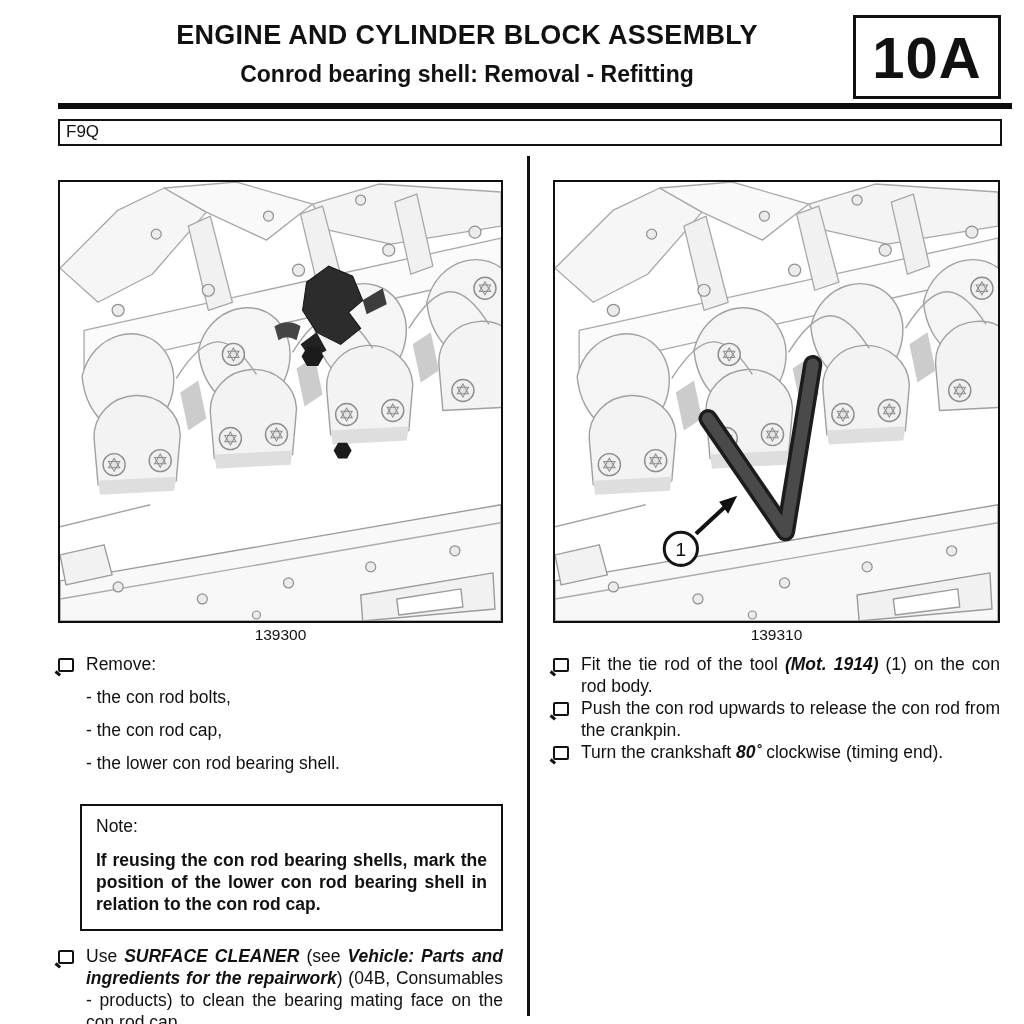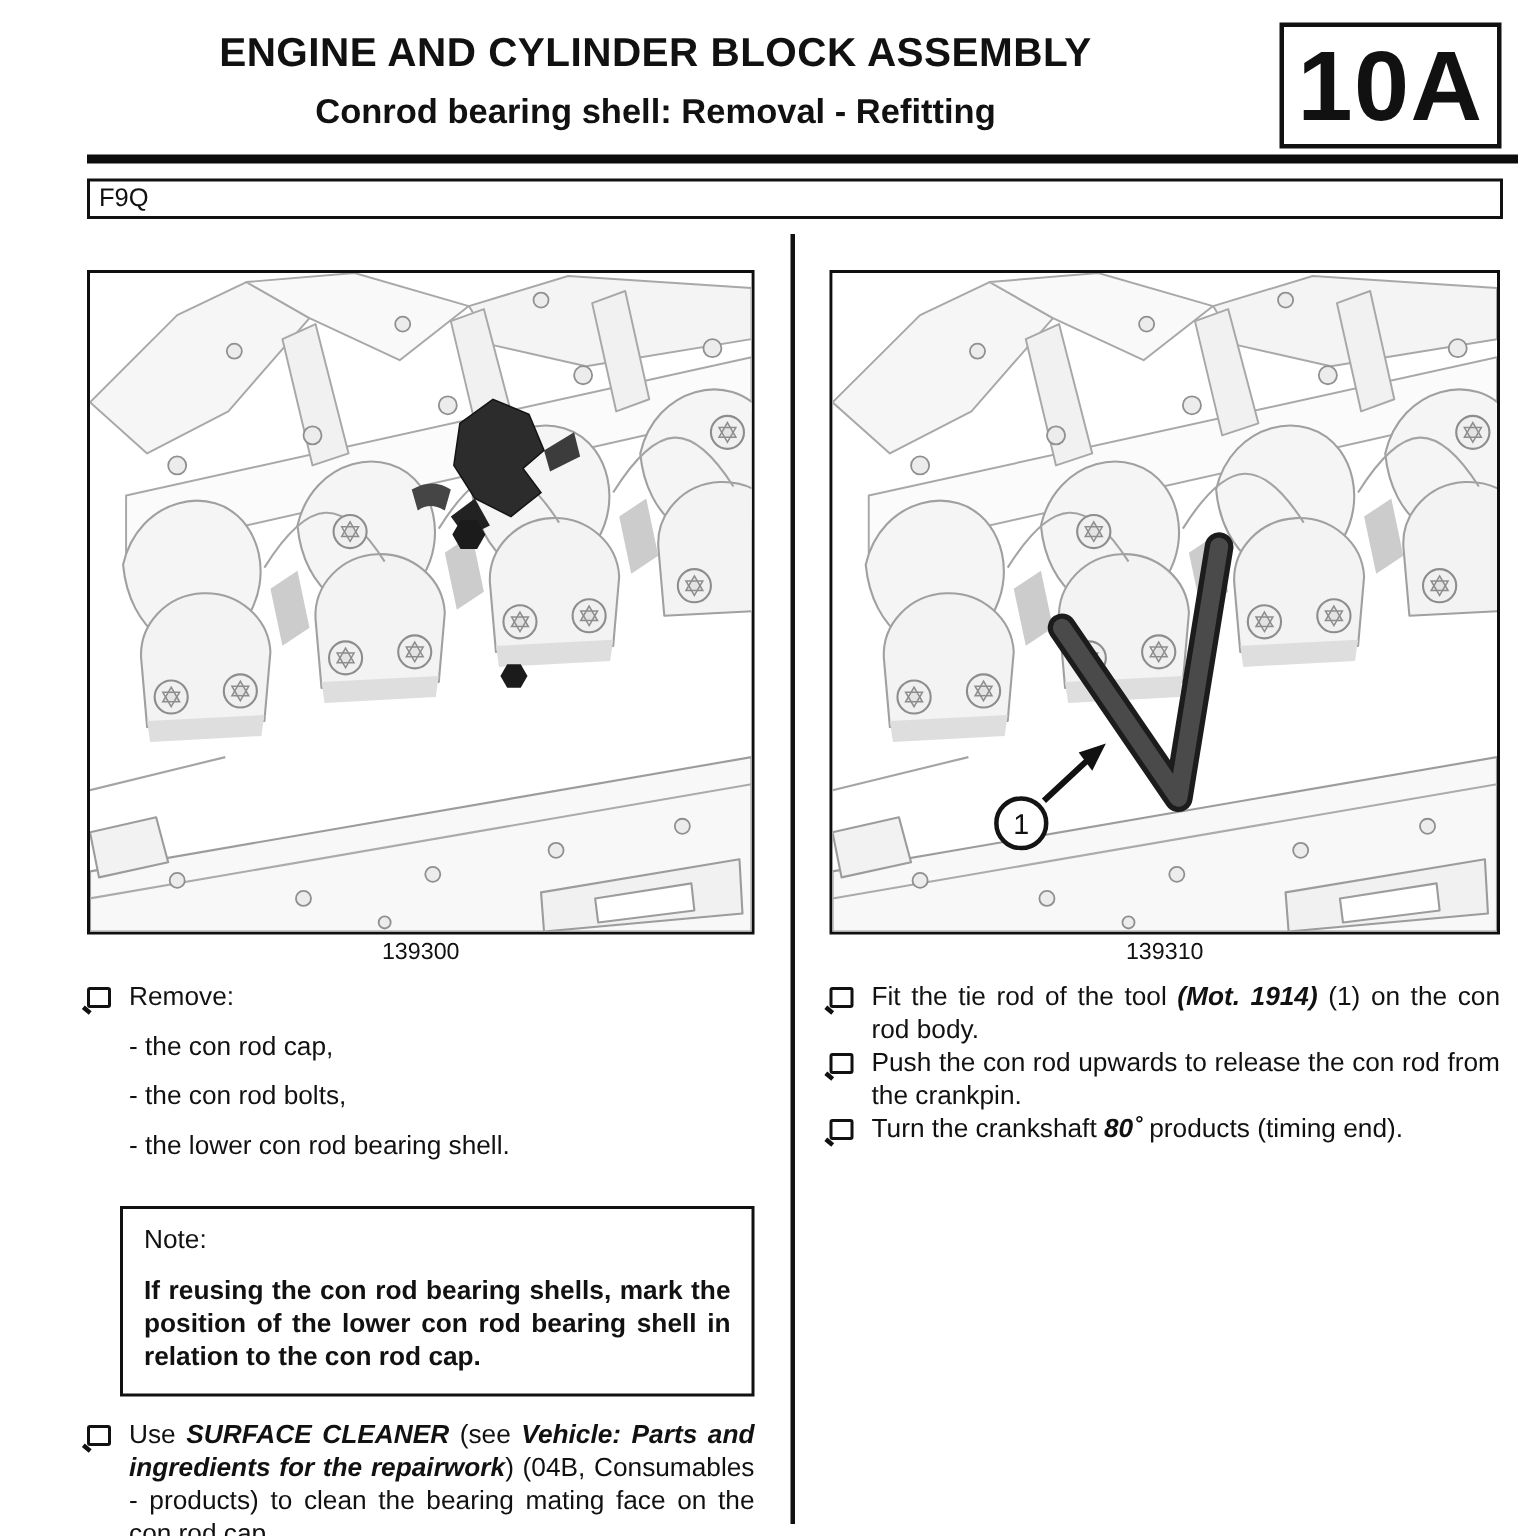--- a/index.html
+++ b/index.html
@@ -1,28 +1,28 @@
 <!DOCTYPE html>
 <html><head>
 <meta charset="utf-8">
 <style>
   html,body{margin:0;padding:0;background:#ffffff;}
   .page{
     position:relative;width:1024px;height:1024px;background:#fff;
     font-family:"Liberation Sans",sans-serif;color:#111;overflow:hidden;
   }
   
-  .titles{position:absolute;left:40px;top:20px;width:794px;text-align:center;}
+  .titles{position:absolute;left:70px;top:20px;width:794px;text-align:center;}
   .title1{font-size:27px;font-weight:bold;letter-spacing:.3px;}
   .title2{font-size:23px;font-weight:bold;margin-top:10px;}
   .section-box{
     position:absolute;left:853px;top:15px;width:148px;height:84px;
     border:3px solid #111;box-sizing:border-box;
     display:flex;align-items:center;justify-content:center;
-    font-size:66px;font-weight:bold;letter-spacing:1px;
+    font-size:58px;font-weight:bold;letter-spacing:1px;
   }
   .rule{position:absolute;left:58px;top:103px;width:954px;height:6px;background:#0d0d0d;}
   .engine-box{
     position:absolute;left:58px;top:119px;width:944px;height:27px;
     border:2px solid #111;box-sizing:border-box;
     font-size:17px;line-height:22px;padding-left:6px;
   }
   
   .divider{position:absolute;left:527px;top:156px;width:3px;height:860px;background:#111;}
   .col{position:absolute;top:180px;}
@@ -165,22 +165,22 @@
           <use href="#hexb" transform="translate(282,268) scale(0.9)"></use>
         </g>
       </svg>
     </div>
     <div class="caption">139300</div>
 
     <div class="bullet" style="margin-top:9px">
       <span class="cb"></span>
       <span class="txt"><span>Remove:</span></span>
     </div>
+    <div class="sub">- the con rod bolts,</div>
     <div class="sub">- the con rod cap,</div>
-    <div class="sub">- the con rod bolts,</div>
     <div class="sub">- the lower con rod bearing shell.</div>
 
     <div class="note">
       <div class="lbl">Note:</div>
       <div class="txt">If reusing the con rod bearing shells, mark the position of the lower con rod bearing shell in relation to the con rod cap.</div>
     </div>
 
     <div class="bullet" style="margin-top:14px">
       <span class="cb"></span>
       <span class="txt"><span>Use </span><span class="b">SURFACE CLEANER</span><span> (see </span><span class="b">Vehicle: Parts and ingredients for the repairwork</span><span>) (04B, Consumables - products) to clean the bearing mating face on the con rod cap.</span></span>
@@ -210,17 +210,17 @@
     <div class="bullet" style="margin-top:9px">
       <span class="cb"></span>
       <span class="txt"><span>Fit the tie rod of the tool </span><span class="b">(Mot. 1914)</span><span>  (1) on the con rod body.</span></span>
     </div>
     <div class="bullet">
       <span class="cb"></span>
       <span class="txt"><span>Push the con rod upwards to release the con rod from the crankpin.</span></span>
     </div>
     <div class="bullet">
       <span class="cb"></span>
-      <span class="txt"><span>Turn the crankshaft </span><span class="b">80˚</span><span> products (timing end).</span></span>
+      <span class="txt"><span>Turn the crankshaft </span><span class="b">80˚</span><span> clockwise (timing end).</span></span>
     </div>
   </div>
 
 </div>
 
 </body></html>

